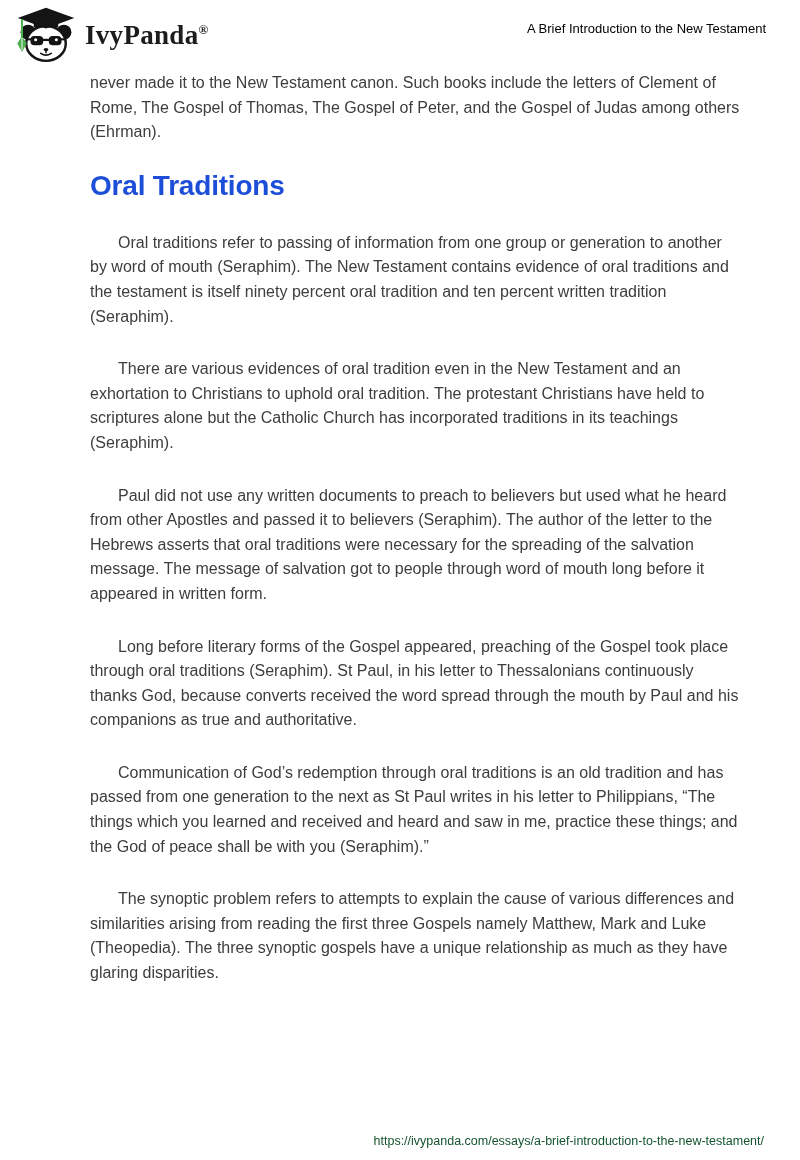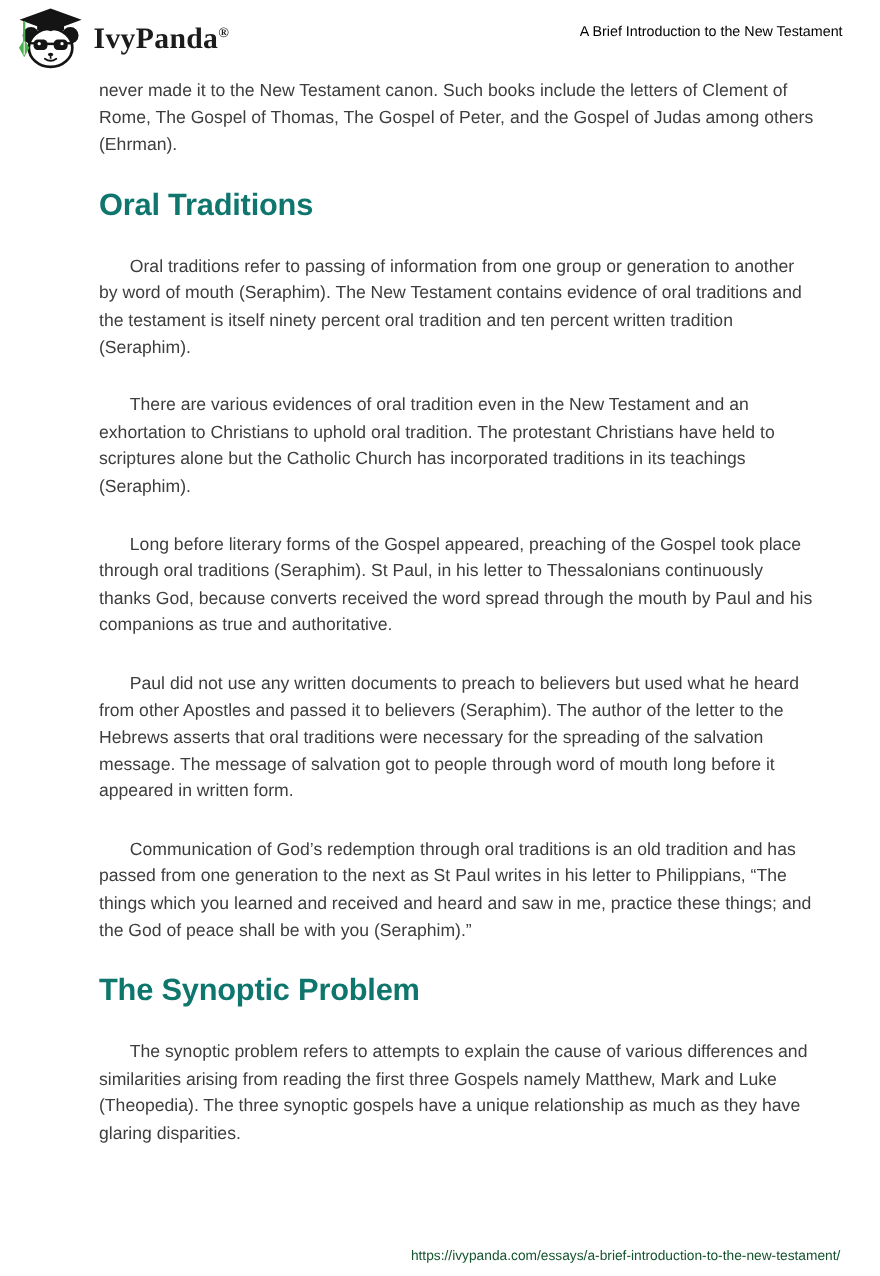--- a/index.html
+++ b/index.html
@@ -56,21 +56,21 @@
     color: #3d3d3d;
     font-size: 16px;
     line-height: 24.6px;
   }
   .content p { margin: 0 0 18px 0; }
   .content p.indent { text-indent: 28px; margin-top: 28px; }
   .content h1 {
     font-size: 28px;
     line-height: 34px;
     font-weight: 700;
-    color: #0f766e;
+    color: #1d4ed8;
     margin: 24px 0 22px 0;
     letter-spacing: -0.2px;
   }
   .footer-url {
     position: absolute;
     right: 36px;
     bottom: 12px;
     font-size: 12.5px;
     color: #14532d;
   }
@@ -114,23 +114,22 @@
     </div>
     <div class="header-title">A Brief Introduction to the New Testament</div>
   </div>
 
   <div class="content">
     <p>never made it to the New Testament canon. Such books include the letters of Clement of Rome, The Gospel of Thomas, The Gospel of Peter, and the Gospel of Judas among others (Ehrman).</p>
 
     <h1>Oral Traditions</h1>
     <p class="indent">Oral traditions refer to passing of information from one group or generation to another by word of mouth (Seraphim). The New Testament contains evidence of oral traditions and the testament is itself ninety percent oral tradition and ten percent written tradition (Seraphim).</p>
     <p class="indent">There are various evidences of oral tradition even in the New Testament and an exhortation to Christians to uphold oral tradition. The protestant Christians have held to scriptures alone but the Catholic Church has incorporated traditions in its teachings (Seraphim).</p>
+    <p class="indent">Paul did not use any written documents to preach to believers but used what he heard from other Apostles and passed it to believers (Seraphim). The author of the letter to the Hebrews asserts that oral traditions were necessary for the spreading of the salvation message. The message of salvation got to people through word of mouth long before it appeared in written form.</p>
     <p class="indent">Long before literary forms of the Gospel appeared, preaching of the Gospel took place through oral traditions (Seraphim). St Paul, in his letter to Thessalonians continuously thanks God, because converts received the word spread through the mouth by Paul and his companions as true and authoritative.</p>
-    <p class="indent">Paul did not use any written documents to preach to believers but used what he heard from other Apostles and passed it to believers (Seraphim). The author of the letter to the Hebrews asserts that oral traditions were necessary for the spreading of the salvation message. The message of salvation got to people through word of mouth long before it appeared in written form.</p>
     <p class="indent">Communication of God’s redemption through oral traditions is an old tradition and has passed from one generation to the next as St Paul writes in his letter to Philippians, “The things which you learned and received and heard and saw in me, practice these things; and the God of peace shall be with you (Seraphim).”</p>
 
-    <h1>The Synoptic Problem</h1>
     <p class="indent">The synoptic problem refers to attempts to explain the cause of various differences and similarities arising from reading the first three Gospels namely Matthew, Mark and Luke (Theopedia). The three synoptic gospels have a unique relationship as much as they have glaring disparities.</p>
   </div>
 
   <div class="footer-url">https://ivypanda.com/essays/a-brief-introduction-to-the-new-testament/</div>
 
 </div>
 
 </body></html>

